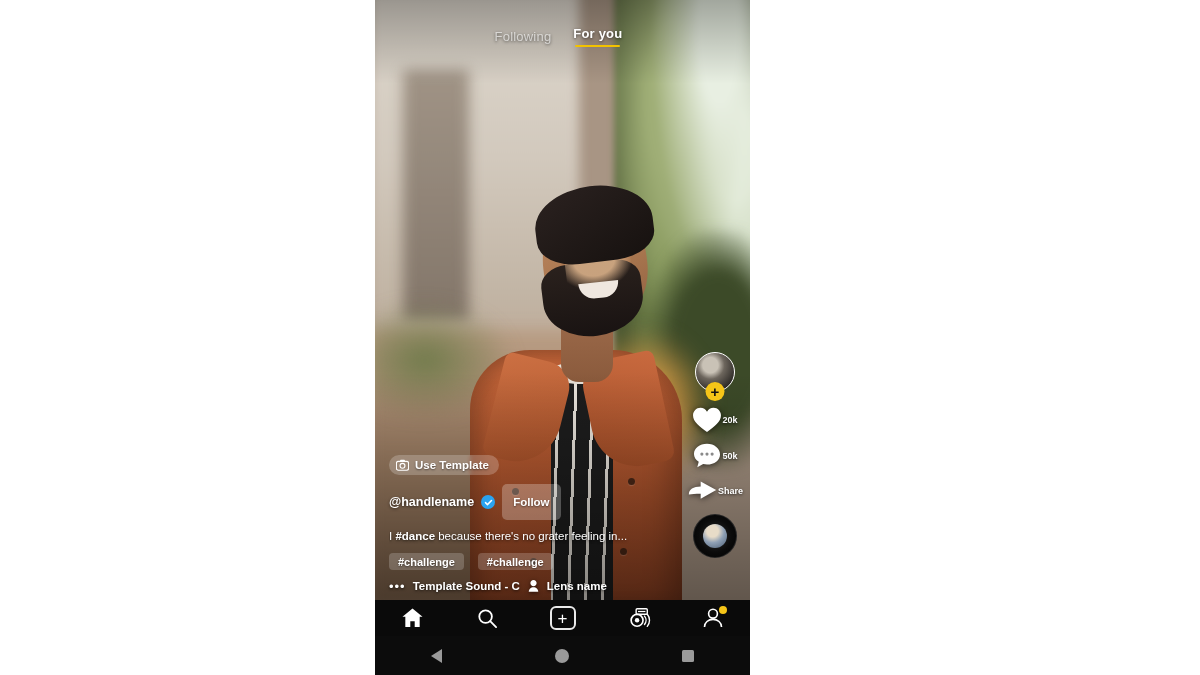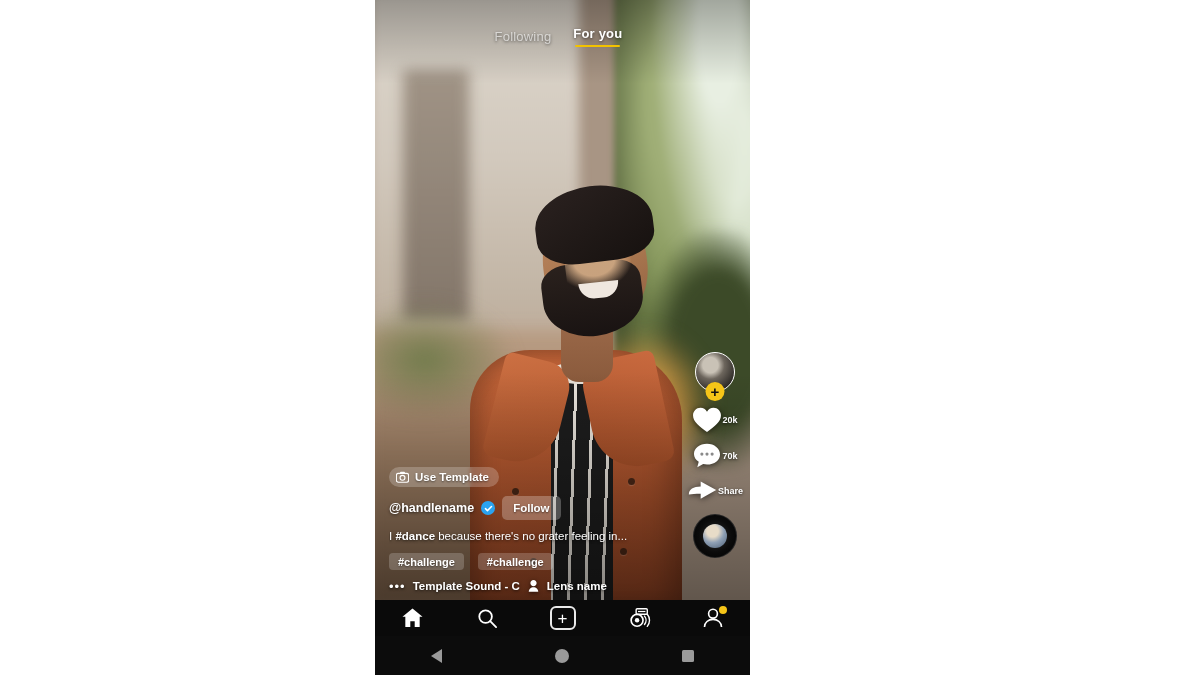--- a/index.html
+++ b/index.html
@@ -205,21 +205,21 @@
   .pill-template span.lbl { color:#fff; font-size:11.5px; font-weight:600; text-shadow:0 1px 2px rgba(0,0,0,.5); }
   .handle-row { display: flex; align-items: center; gap: 7px; margin-bottom: 8px; }
   .handle { color:#fff; font-size:12.5px; font-weight:700; text-shadow:0 1px 3px rgba(0,0,0,.65); }
   .verified {
     width: 14px; height: 14px; border-radius: 50%;
     background: #2aa3f0; display: flex; align-items: center; justify-content: center;
   }
   .follow-btn {
     background: rgba(255,255,255,.26); border: 0; border-radius: 5px;
     color: #fff; font-size: 11.5px; font-weight: 700;
-    padding: 6px 11px; text-shadow: 0 1px 2px rgba(0,0,0,.5);
+    padding: 12px 11px; text-shadow: 0 1px 2px rgba(0,0,0,.5);
     font-family: "Liberation Sans", sans-serif; cursor: pointer;
   }
   .caption-text {
     color: #fff; font-size: 11.5px; line-height: 1.45; margin-bottom: 8px;
     text-shadow: 0 1px 3px rgba(0,0,0,.7); white-space: nowrap; overflow: hidden;
   }
   .caption-text .tag { font-weight: 700; }
   .tag-row { display: flex; gap: 14px; margin-bottom: 9px; }
   .tag-pill {
     background: rgba(255,255,255,.20); color: #fff; font-size: 11px; font-weight: 600;
@@ -322,21 +322,21 @@
         <div class="rail-count">20k</div>
       </div>
 
       <div class="rail-item">
         <svg class="ico-comment" width="30" height="27" viewBox="0 0 32 29">
           <path d="M16 2C8 2 2 6.8 2 12.8c0 3.4 2 6.4 5.1 8.4L5.6 27l6.3-3.3c1.3.3 2.7.5 4.1.5 8 0 14-4.8 14-10.9S24 2 16 2z" fill="#fff"></path>
           <circle cx="10.5" cy="13" r="1.7" fill="#8a8a8a"></circle>
           <circle cx="16" cy="13" r="1.7" fill="#8a8a8a"></circle>
           <circle cx="21.5" cy="13" r="1.7" fill="#8a8a8a"></circle>
         </svg>
-        <div class="rail-count">70k</div>
+        <div class="rail-count">50k</div>
       </div>
 
       <div class="rail-item">
         <svg class="ico-share" width="31" height="25" viewBox="0 0 34 26">
           <path d="M2 17.5c0-6 5-9 13-9V3l17 9.5L15 22v-5.5c-6 0-10 .5-13 1z" fill="#fff"></path>
         </svg>
         <div class="rail-count">Share</div>
       </div>
 
       <div class="disc">

